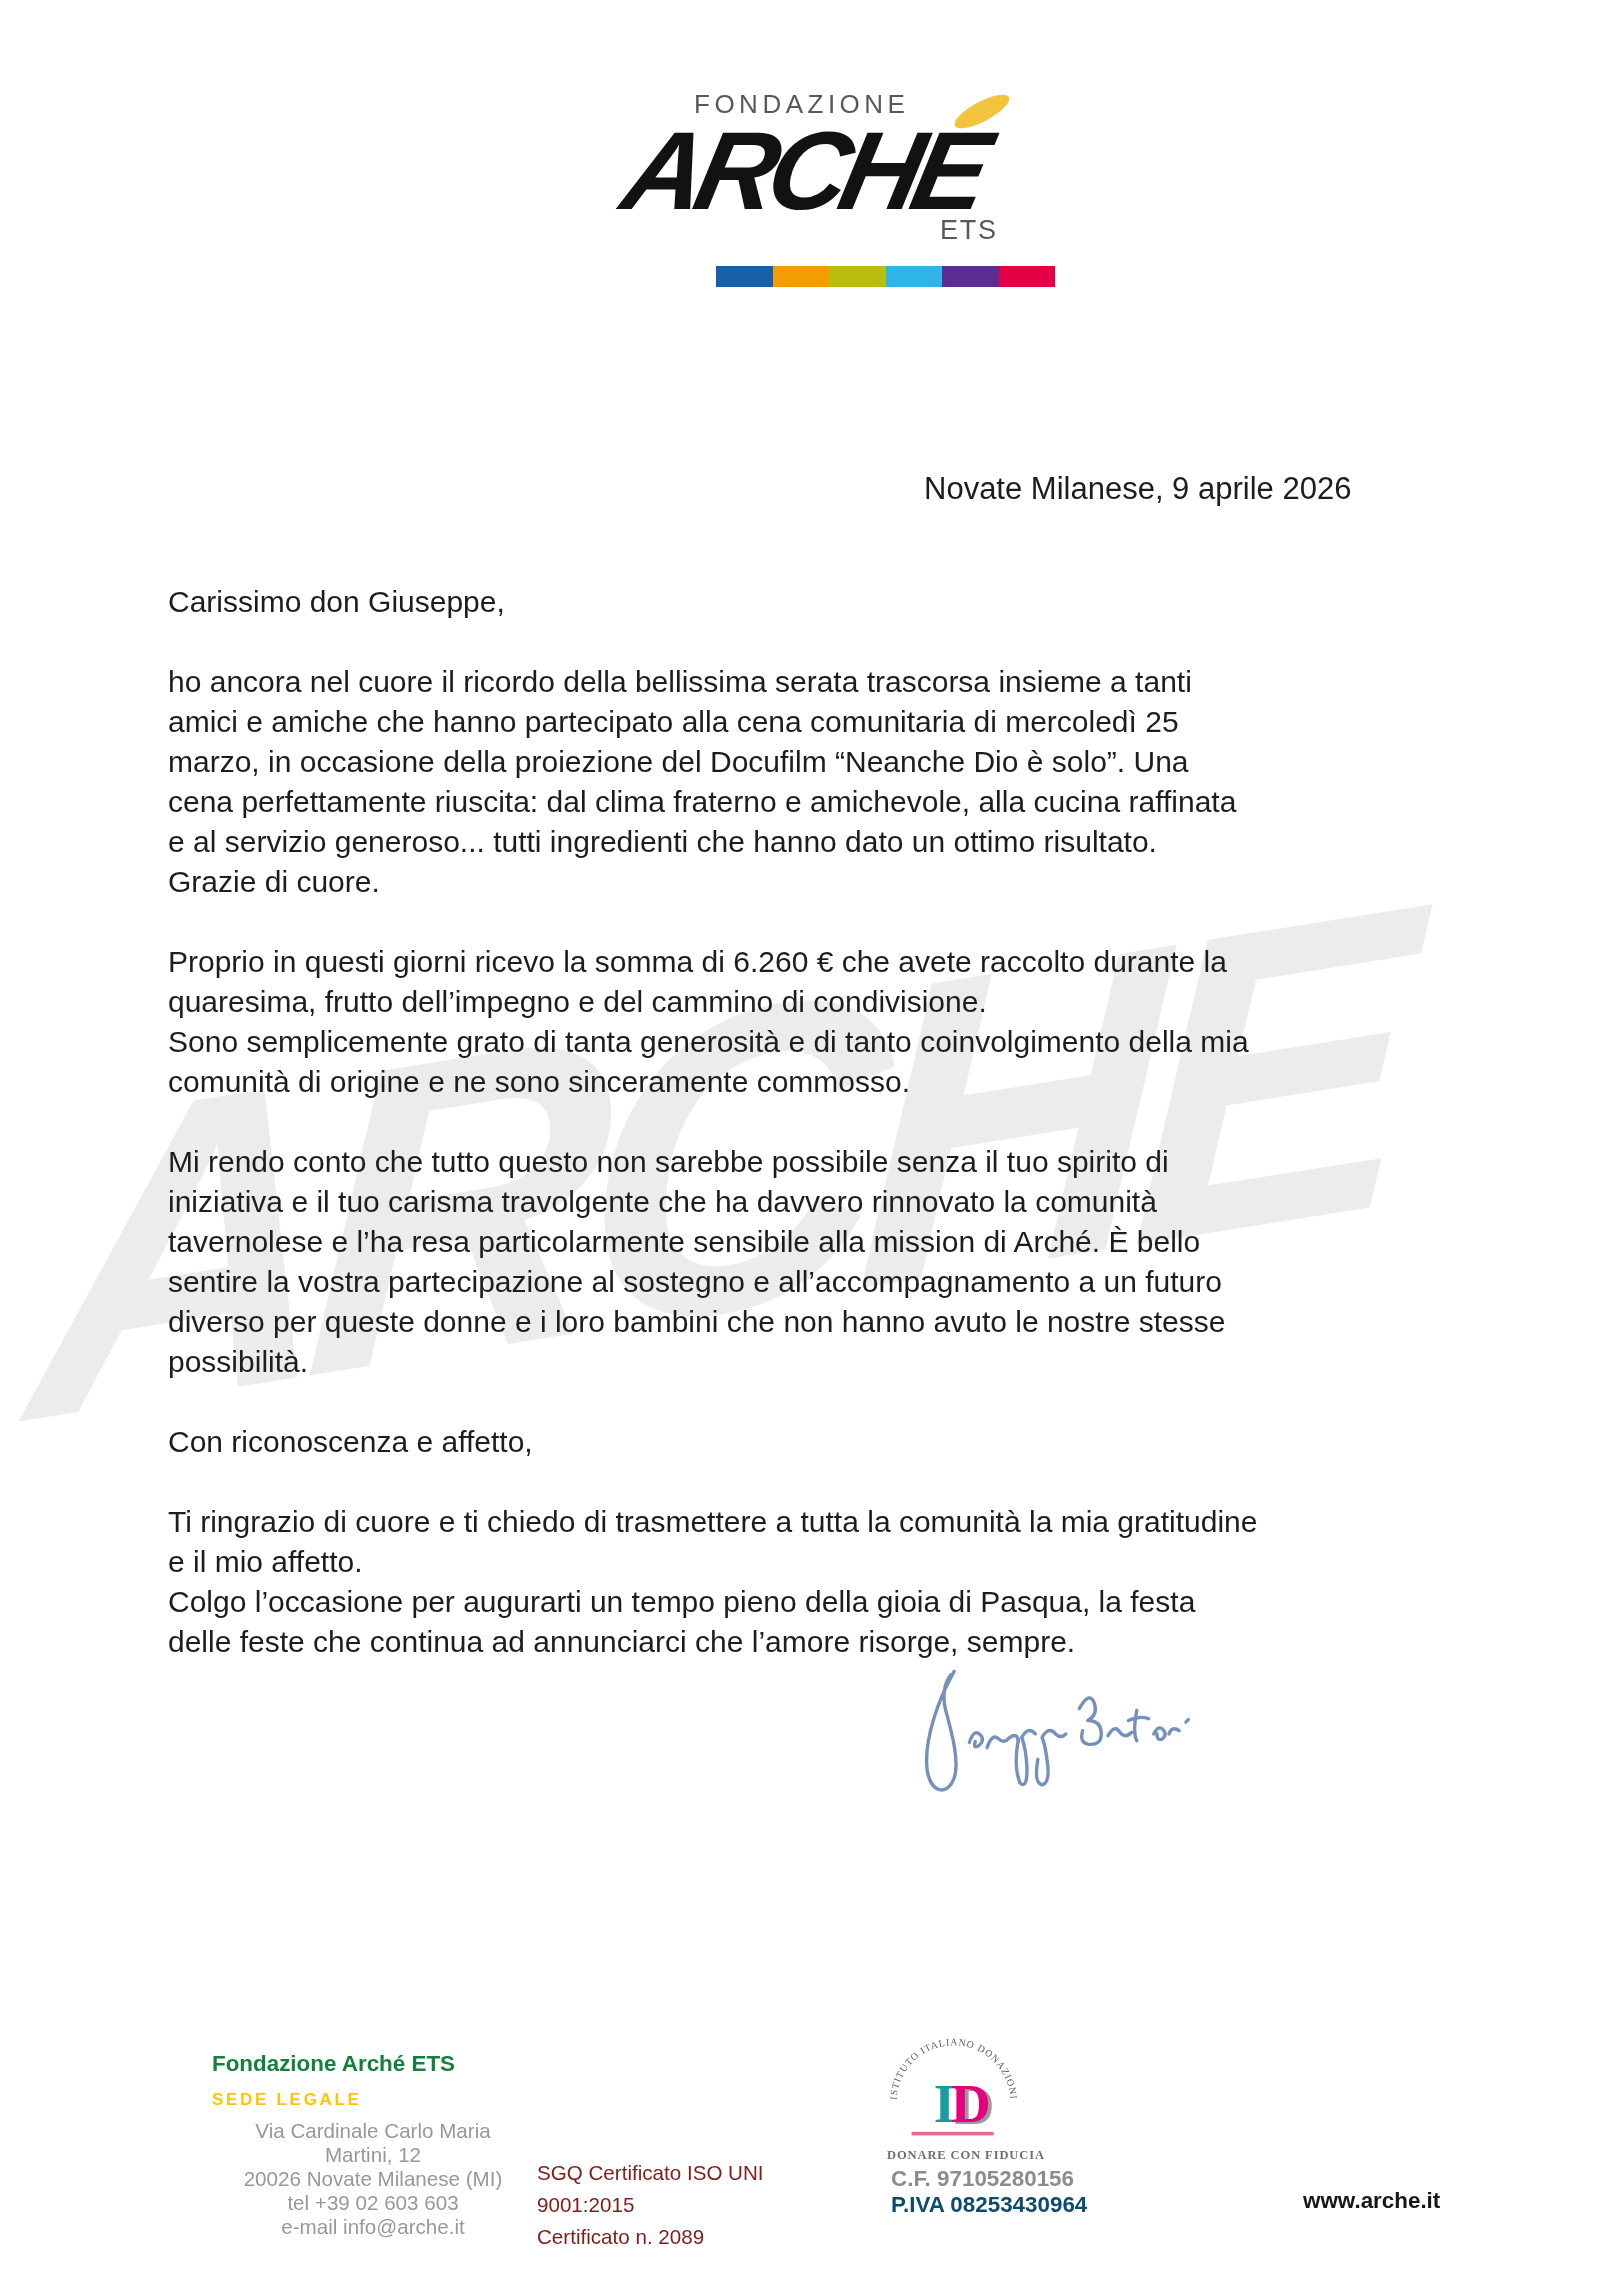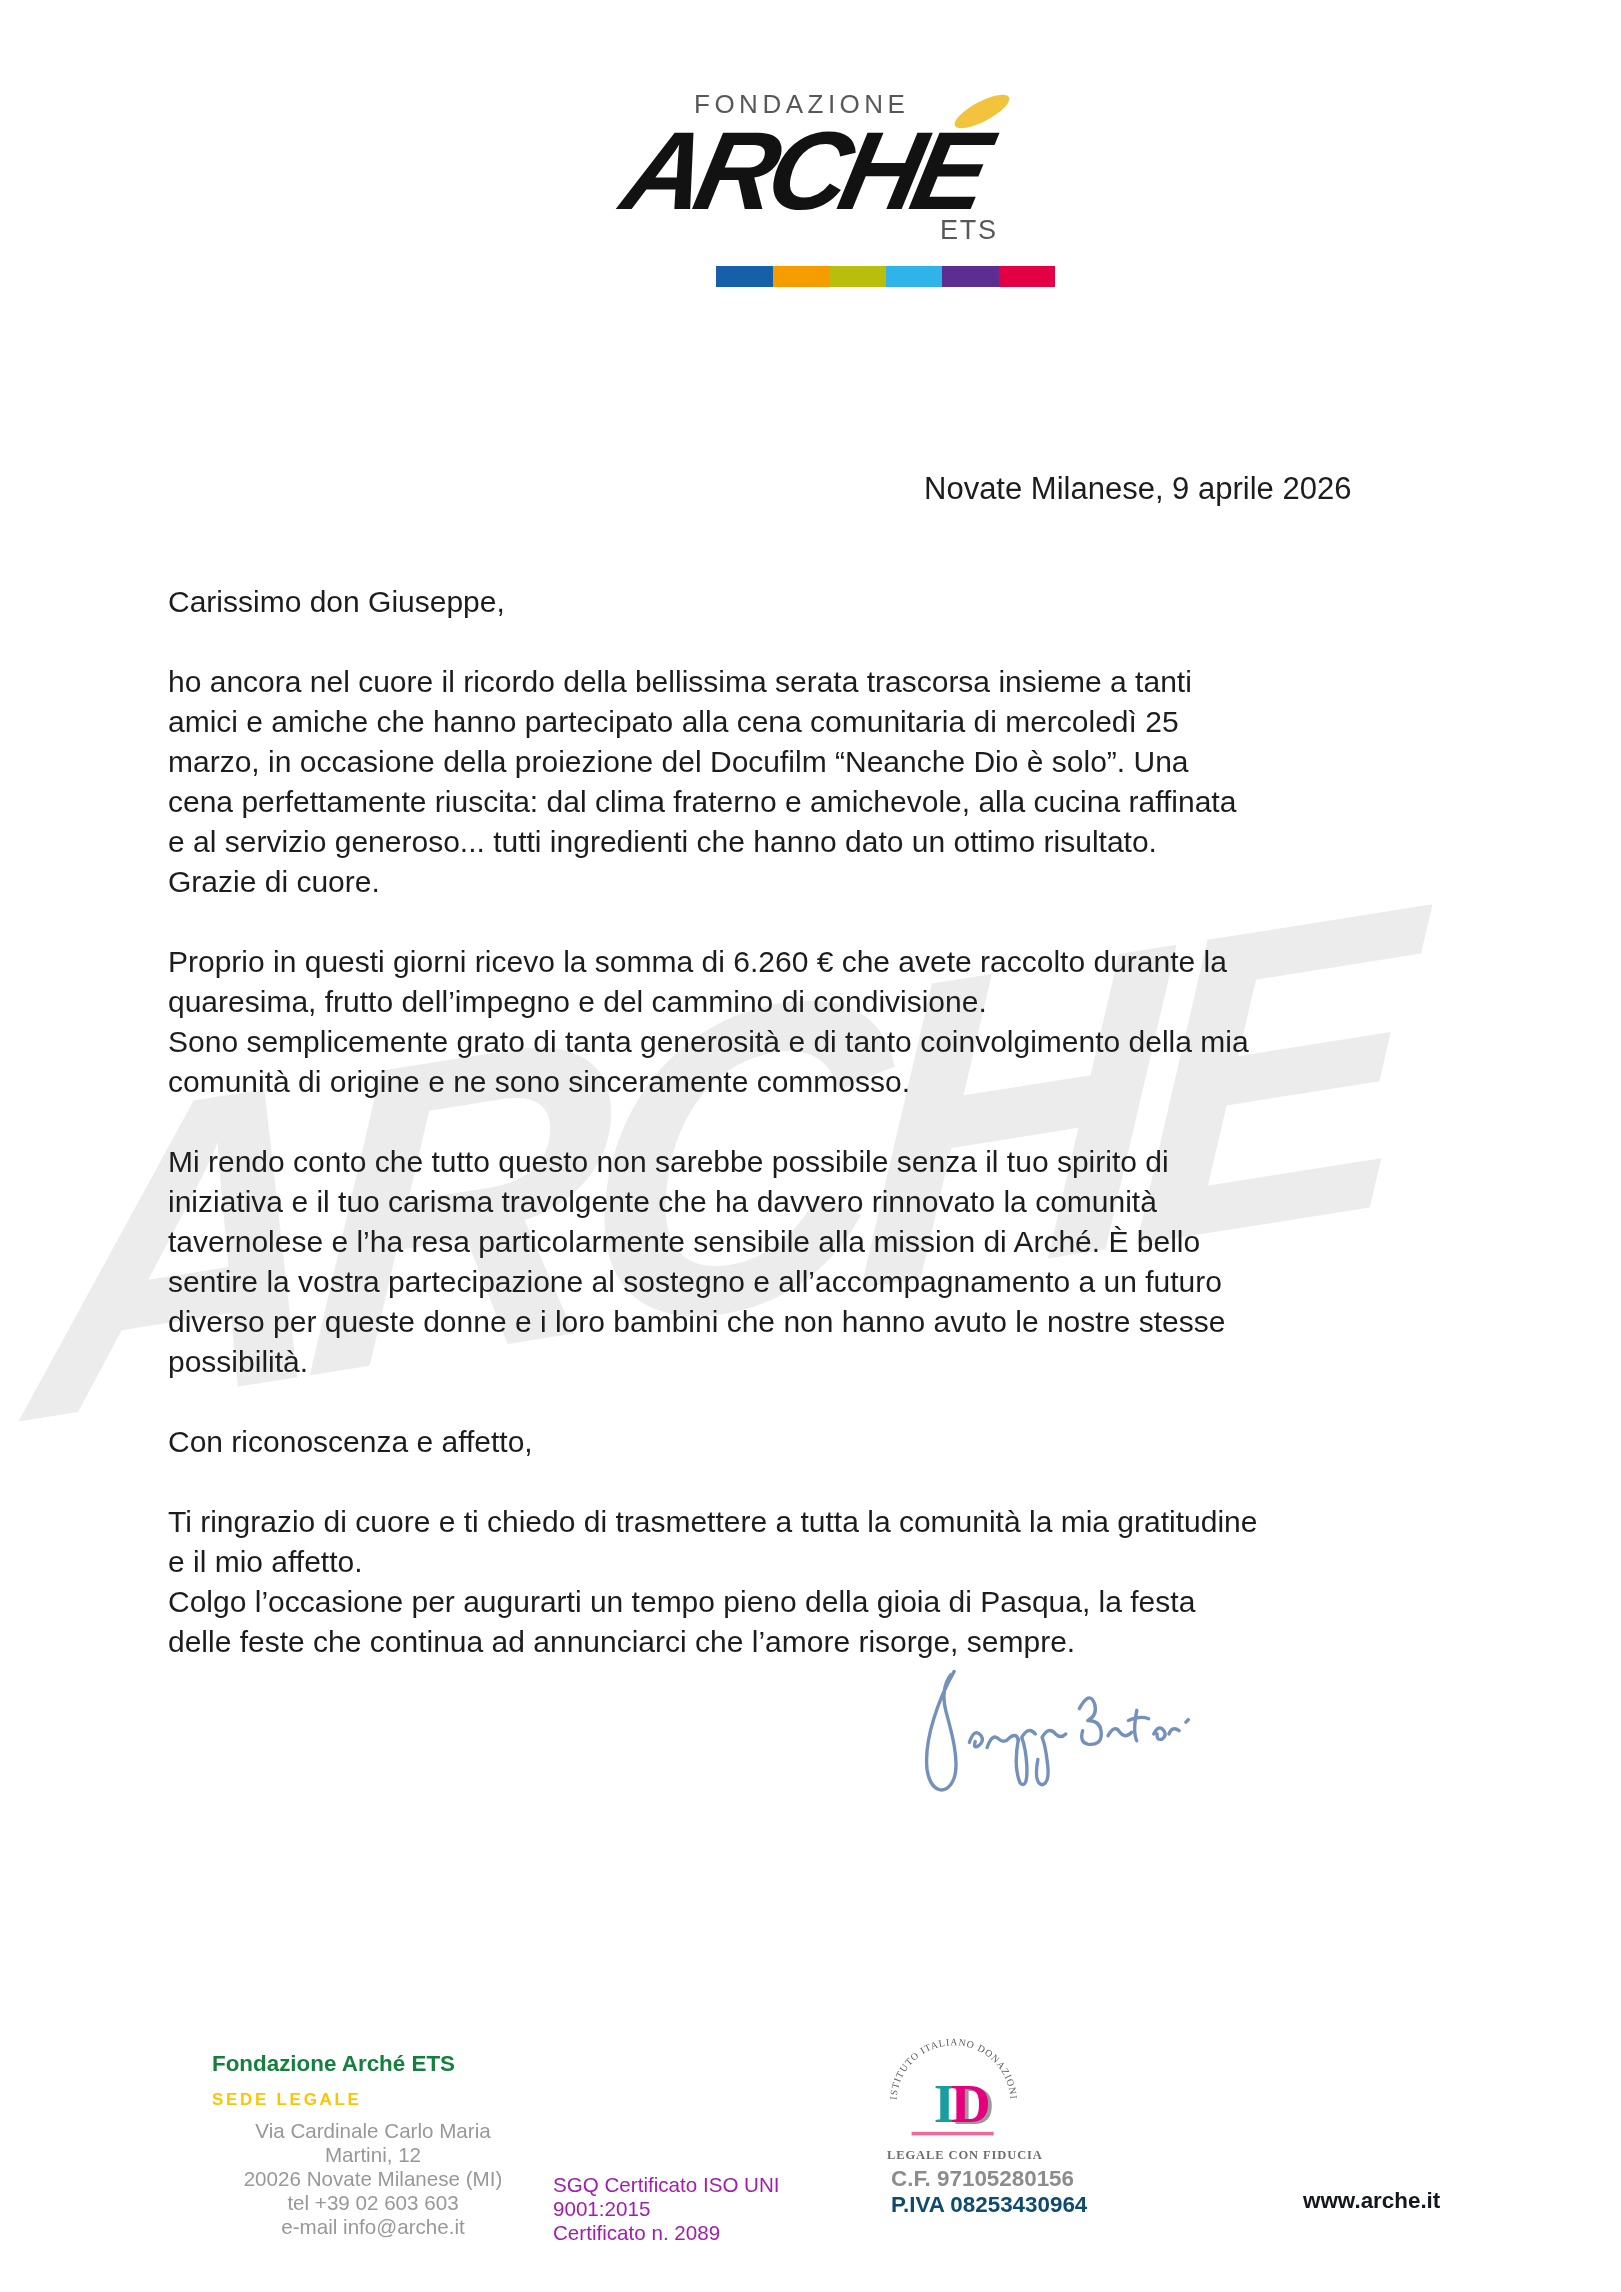--- a/index.html
+++ b/index.html
@@ -64,21 +64,21 @@
   .signature{
     position:absolute;left:900px;top:1651px;z-index:2;
   }
   
   .footer-left{position:absolute;left:212px;top:2051px;z-index:2;width:322px;}
   .footer-org{font-size:22.4px;font-weight:bold;color:#15803d;margin:0 0 12.5px 0;}
   .footer-sede{font-size:17px;font-weight:bold;letter-spacing:2.7px;margin:0 0 9px 0;}
   .footer-addr{font-size:20.6px;line-height:24px;color:#97989a;white-space:pre-line;margin:0;text-align:center;}
   .footer-cert{
     position:absolute;left:537px;top:2157px;z-index:2;width:304px;
-    font-size:20.6px;line-height:24px;color:#a21caf;white-space:pre-line;margin:16px;
+    font-size:20.6px;line-height:32px;color:#7f1d1d;white-space:pre-line;margin:0;
   }
   .iid-badge{position:absolute;left:882px;top:2031px;z-index:2;}
   .iid-tagline{
     position:absolute;left:887px;top:2148px;z-index:2;
     font-family:"Liberation Serif", serif;
     font-size:12.5px;font-weight:bold;color:#6d6e70;letter-spacing:0.9px;
   }
   .iid-cf{position:absolute;left:891px;top:2166px;z-index:2;font-size:22.4px;font-weight:bold;color:#8a8c8e;}
   .iid-piva{position:absolute;left:891px;top:2192px;z-index:2;font-size:22.4px;font-weight:bold;color:#0c4a6e;}
   .website{
@@ -173,20 +173,20 @@
       <path id="archPath" d="M 16,80 A 64,64 0 0 1 144,80"></path>
     </defs>
     <text font-family="Liberation Serif, serif" font-size="11" fill="#58585a" letter-spacing="1">
       <textPath href="#archPath" startOffset="50%" text-anchor="middle">ISTITUTO ITALIANO DONAZIONI</textPath>
     </text>
     <text x="81" y="104" font-family="Liberation Serif, serif" font-size="62" font-weight="bold" fill="#9a9a9a">D</text>
     <text x="58" y="102" font-family="Liberation Serif, serif" font-size="62" font-weight="bold" style="fill: rgb(25, 158, 160);">I</text>
     <text x="77" y="102" font-family="Liberation Serif, serif" font-size="62" font-weight="bold" style="fill: rgb(229, 0, 125);">D</text>
     <rect x="33" y="113" width="92" height="4" style="fill: rgb(240, 103, 158);"></rect>
   </svg>
-  <div class="iid-tagline">LEGALE CON FIDUCIA</div>
+  <div class="iid-tagline">DONARE CON FIDUCIA</div>
   <div class="iid-cf">C.F. 97105280156</div>
   <div class="iid-piva">P.IVA 08253430964</div>
 
   <div class="website">www.arche.it</div>
 
 </div>
 
 
 </body></html>

